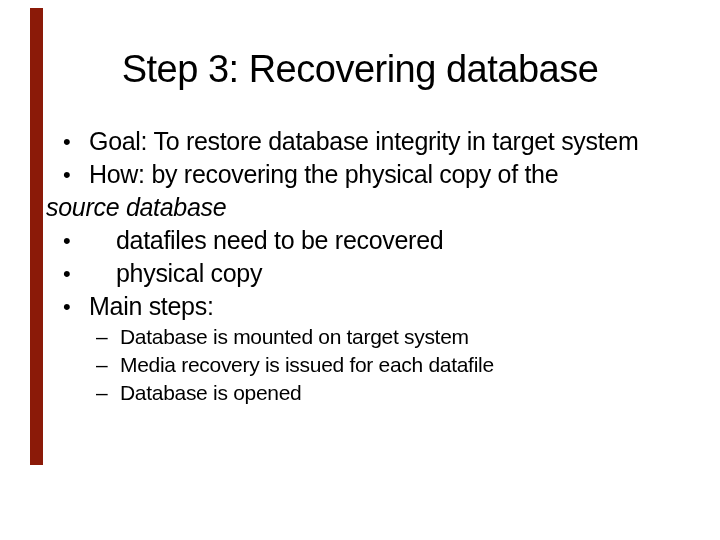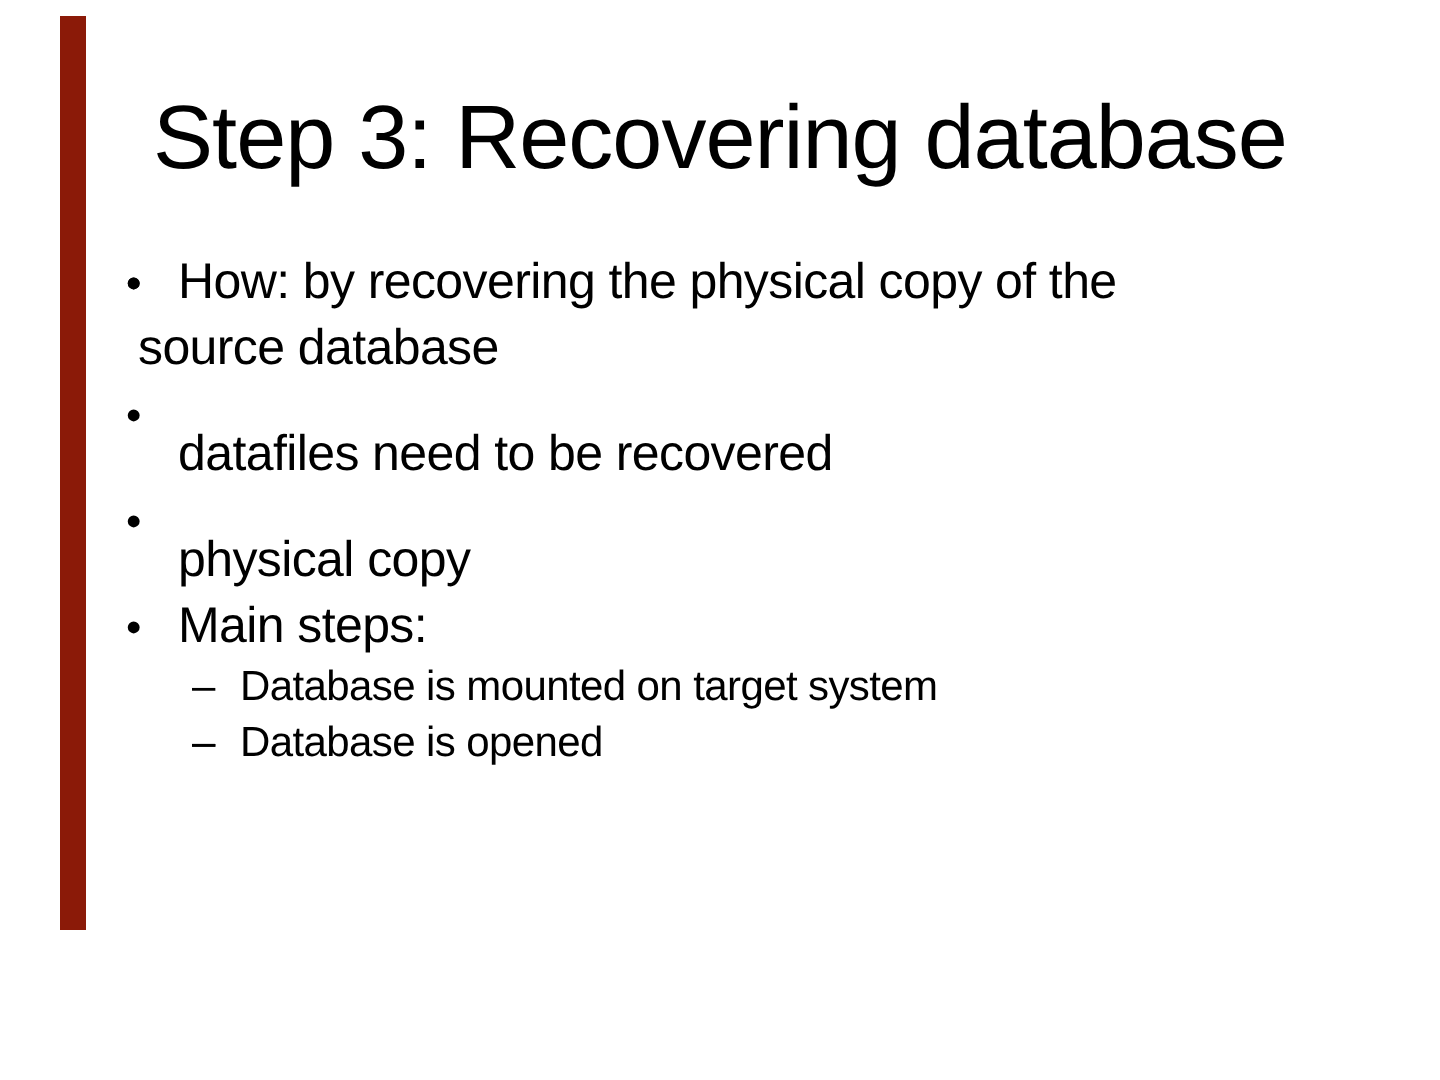--- a/index.html
+++ b/index.html
@@ -24,21 +24,21 @@
     height: 457px;
     background: #8B1A08; 
   }
   .title {
     position: absolute;
     top: 42px;
     left: 0;
     width: 720px;
     margin: 0;
     text-align: center;
-    font-size: 45px;
+    font-size: 38px;
     font-weight: 400;
     letter-spacing: -0.5px;
     line-height: 54px;
     white-space: nowrap;
   }
   .body-text {
     position: absolute;
     top: 125px;
     left: 0;
     width: 720px;
@@ -49,41 +49,41 @@
     line-height: 33px;
     letter-spacing: -0.3px;
     white-space: nowrap;
   }
   .line .marker {
     position: absolute;
     top: 0;
   }
   .line.bullet { padding-left: 89px; }
   .line.bullet .marker { left: 63px; font-size: 22px; }
-  .line.cont   { padding-left: 89px; margin-top: 20px; }
-  .line.plain  { padding-left: 69px; }
+  .line.cont   { padding-left: 116px; }
+  .line.plain  { padding-left: 46px; font-style: italic; }
   .line.sub {
     font-size: 21px;
     line-height: 28px;
     padding-left: 120px;
   }
   .line.sub .marker { left: 96px; }
 </style>
 </head>
 <body>
 
 <div class="slide">
   <div class="accent-bar" style="background: rgb(139, 26, 8);"></div>
   <h1 class="title">Step 3: Recovering database</h1>
   <div class="body-text">
-      <div class="line bullet"><span class="marker">•</span></div>
+      <div class="line bullet"><span class="marker">•</span><span>Goal: To restore database integrity in target system</span></div>
       <div class="line bullet"><span class="marker">•</span><span>How: by recovering the physical copy of the</span></div>
       <div class="line plain"><span>source database</span></div>
       <div class="line bullet"><span class="marker">•</span></div>
       <div class="line cont"><span>datafiles need to be recovered</span></div>
       <div class="line bullet"><span class="marker">•</span></div>
       <div class="line cont"><span>physical copy</span></div>
       <div class="line bullet"><span class="marker">•</span><span>Main steps:</span></div>
       <div class="line sub"><span class="marker">–</span><span>Database is mounted on target system</span></div>
-      <div class="line sub"><span class="marker">–</span></div>
+      <div class="line sub"><span class="marker">–</span><span>Media recovery is issued for each datafile</span></div>
       <div class="line sub"><span class="marker">–</span><span>Database is opened</span></div>
     </div>
 </div>
 
 </body></html>

